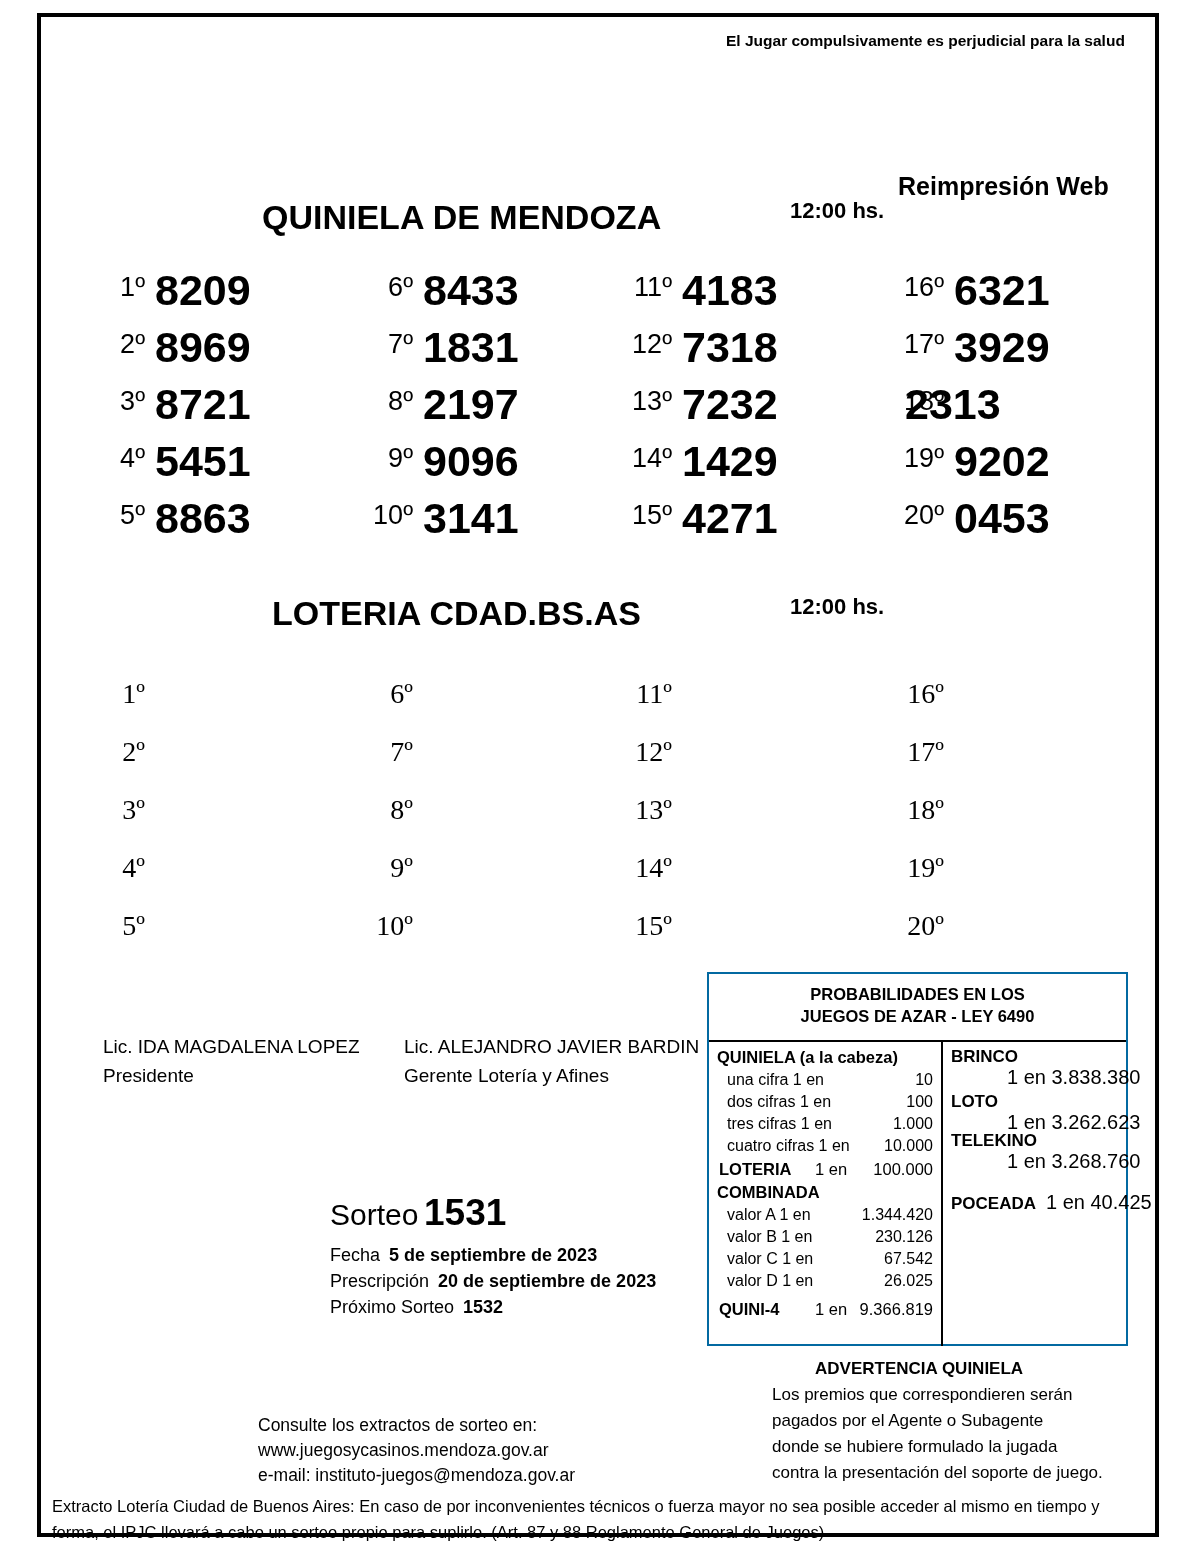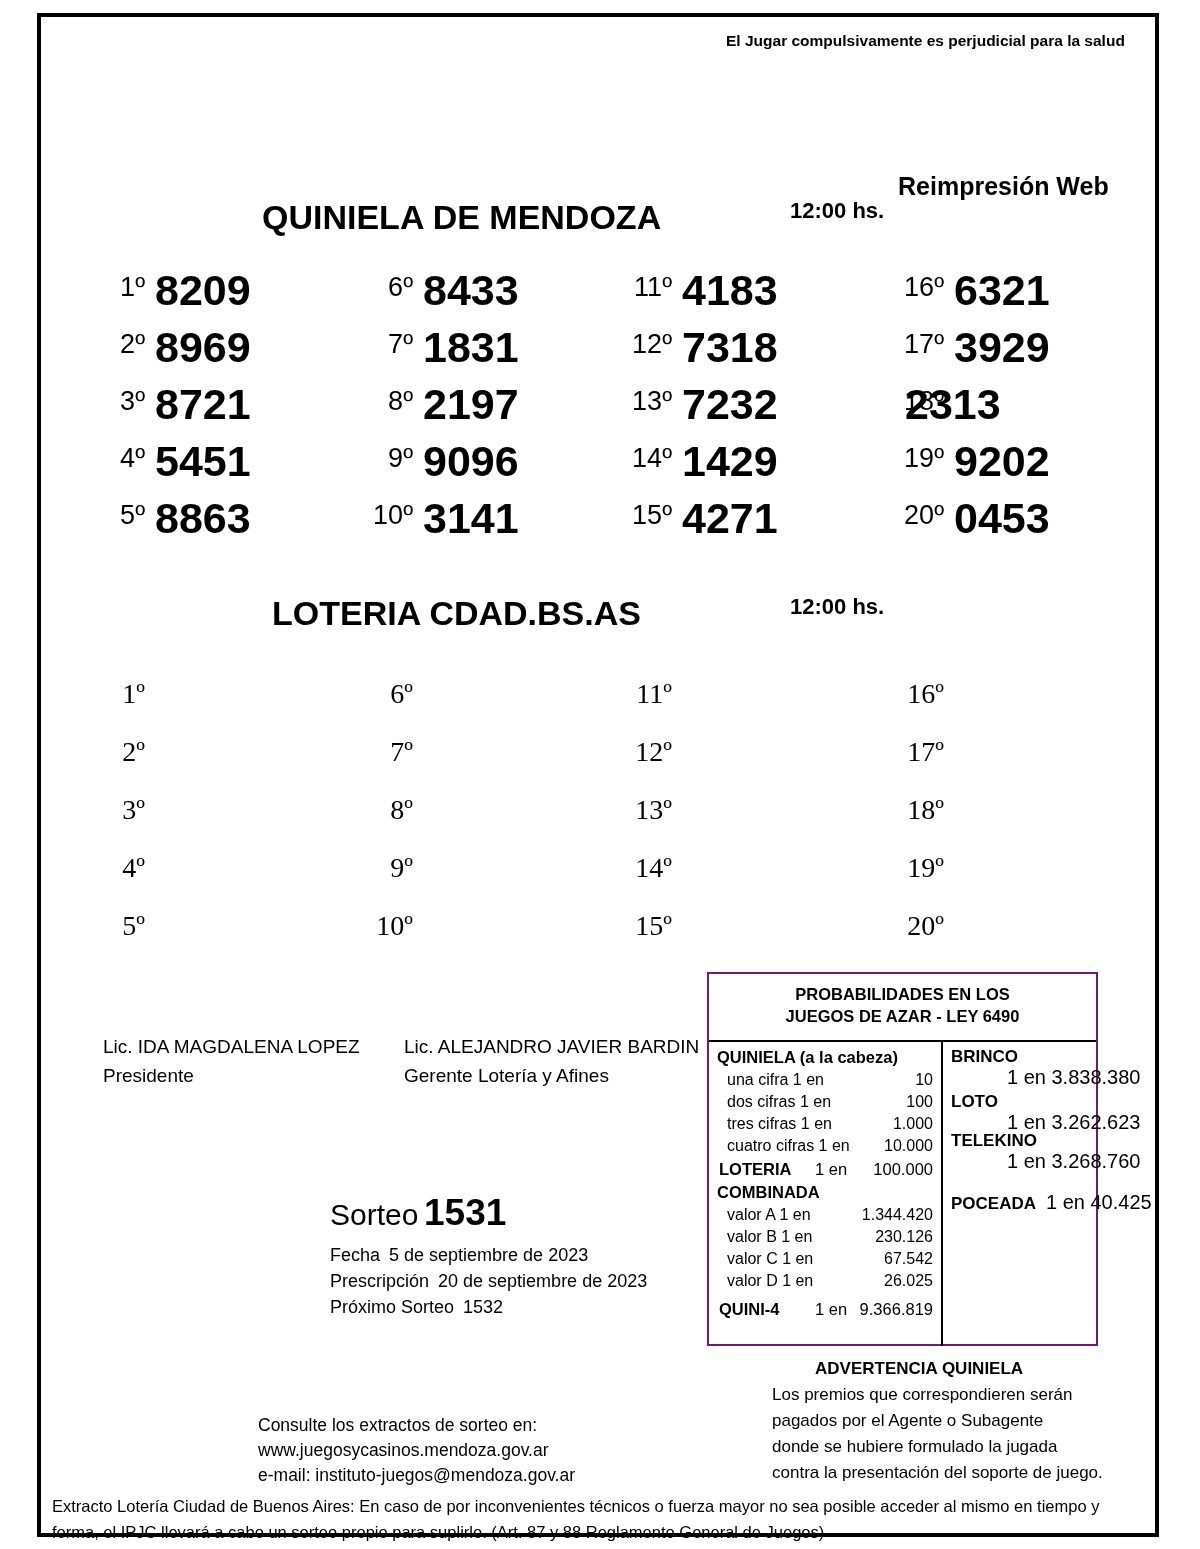--- a/index.html
+++ b/index.html
@@ -123,30 +123,30 @@
     font-weight: bold;
     white-space: nowrap;
   }
   .meta-row {
     position: absolute;
     left: 330px;
     font-size: 18px;
     white-space: nowrap;
   }
   .meta-row .k { font-weight: normal; }
-  .meta-row .v { font-weight: normal; margin-left: 9px; }
+  .meta-row .v { font-weight: bold; margin-left: 9px; }
 
   
   .prob-box {
     position: absolute;
     left: 707px;
     top: 972px;
-    width: 391px;
+    width: 421px;
     height: 374px;
-    border: 2px solid #701a75;
+    border: 2px solid #0369a1;
     box-sizing: border-box;
   }
   .prob-head {
     position: absolute;
     left: 0;
     top: 0;
     width: 100%;
     height: 68px;
     border-bottom: 2px solid #000;
     box-sizing: border-box;

